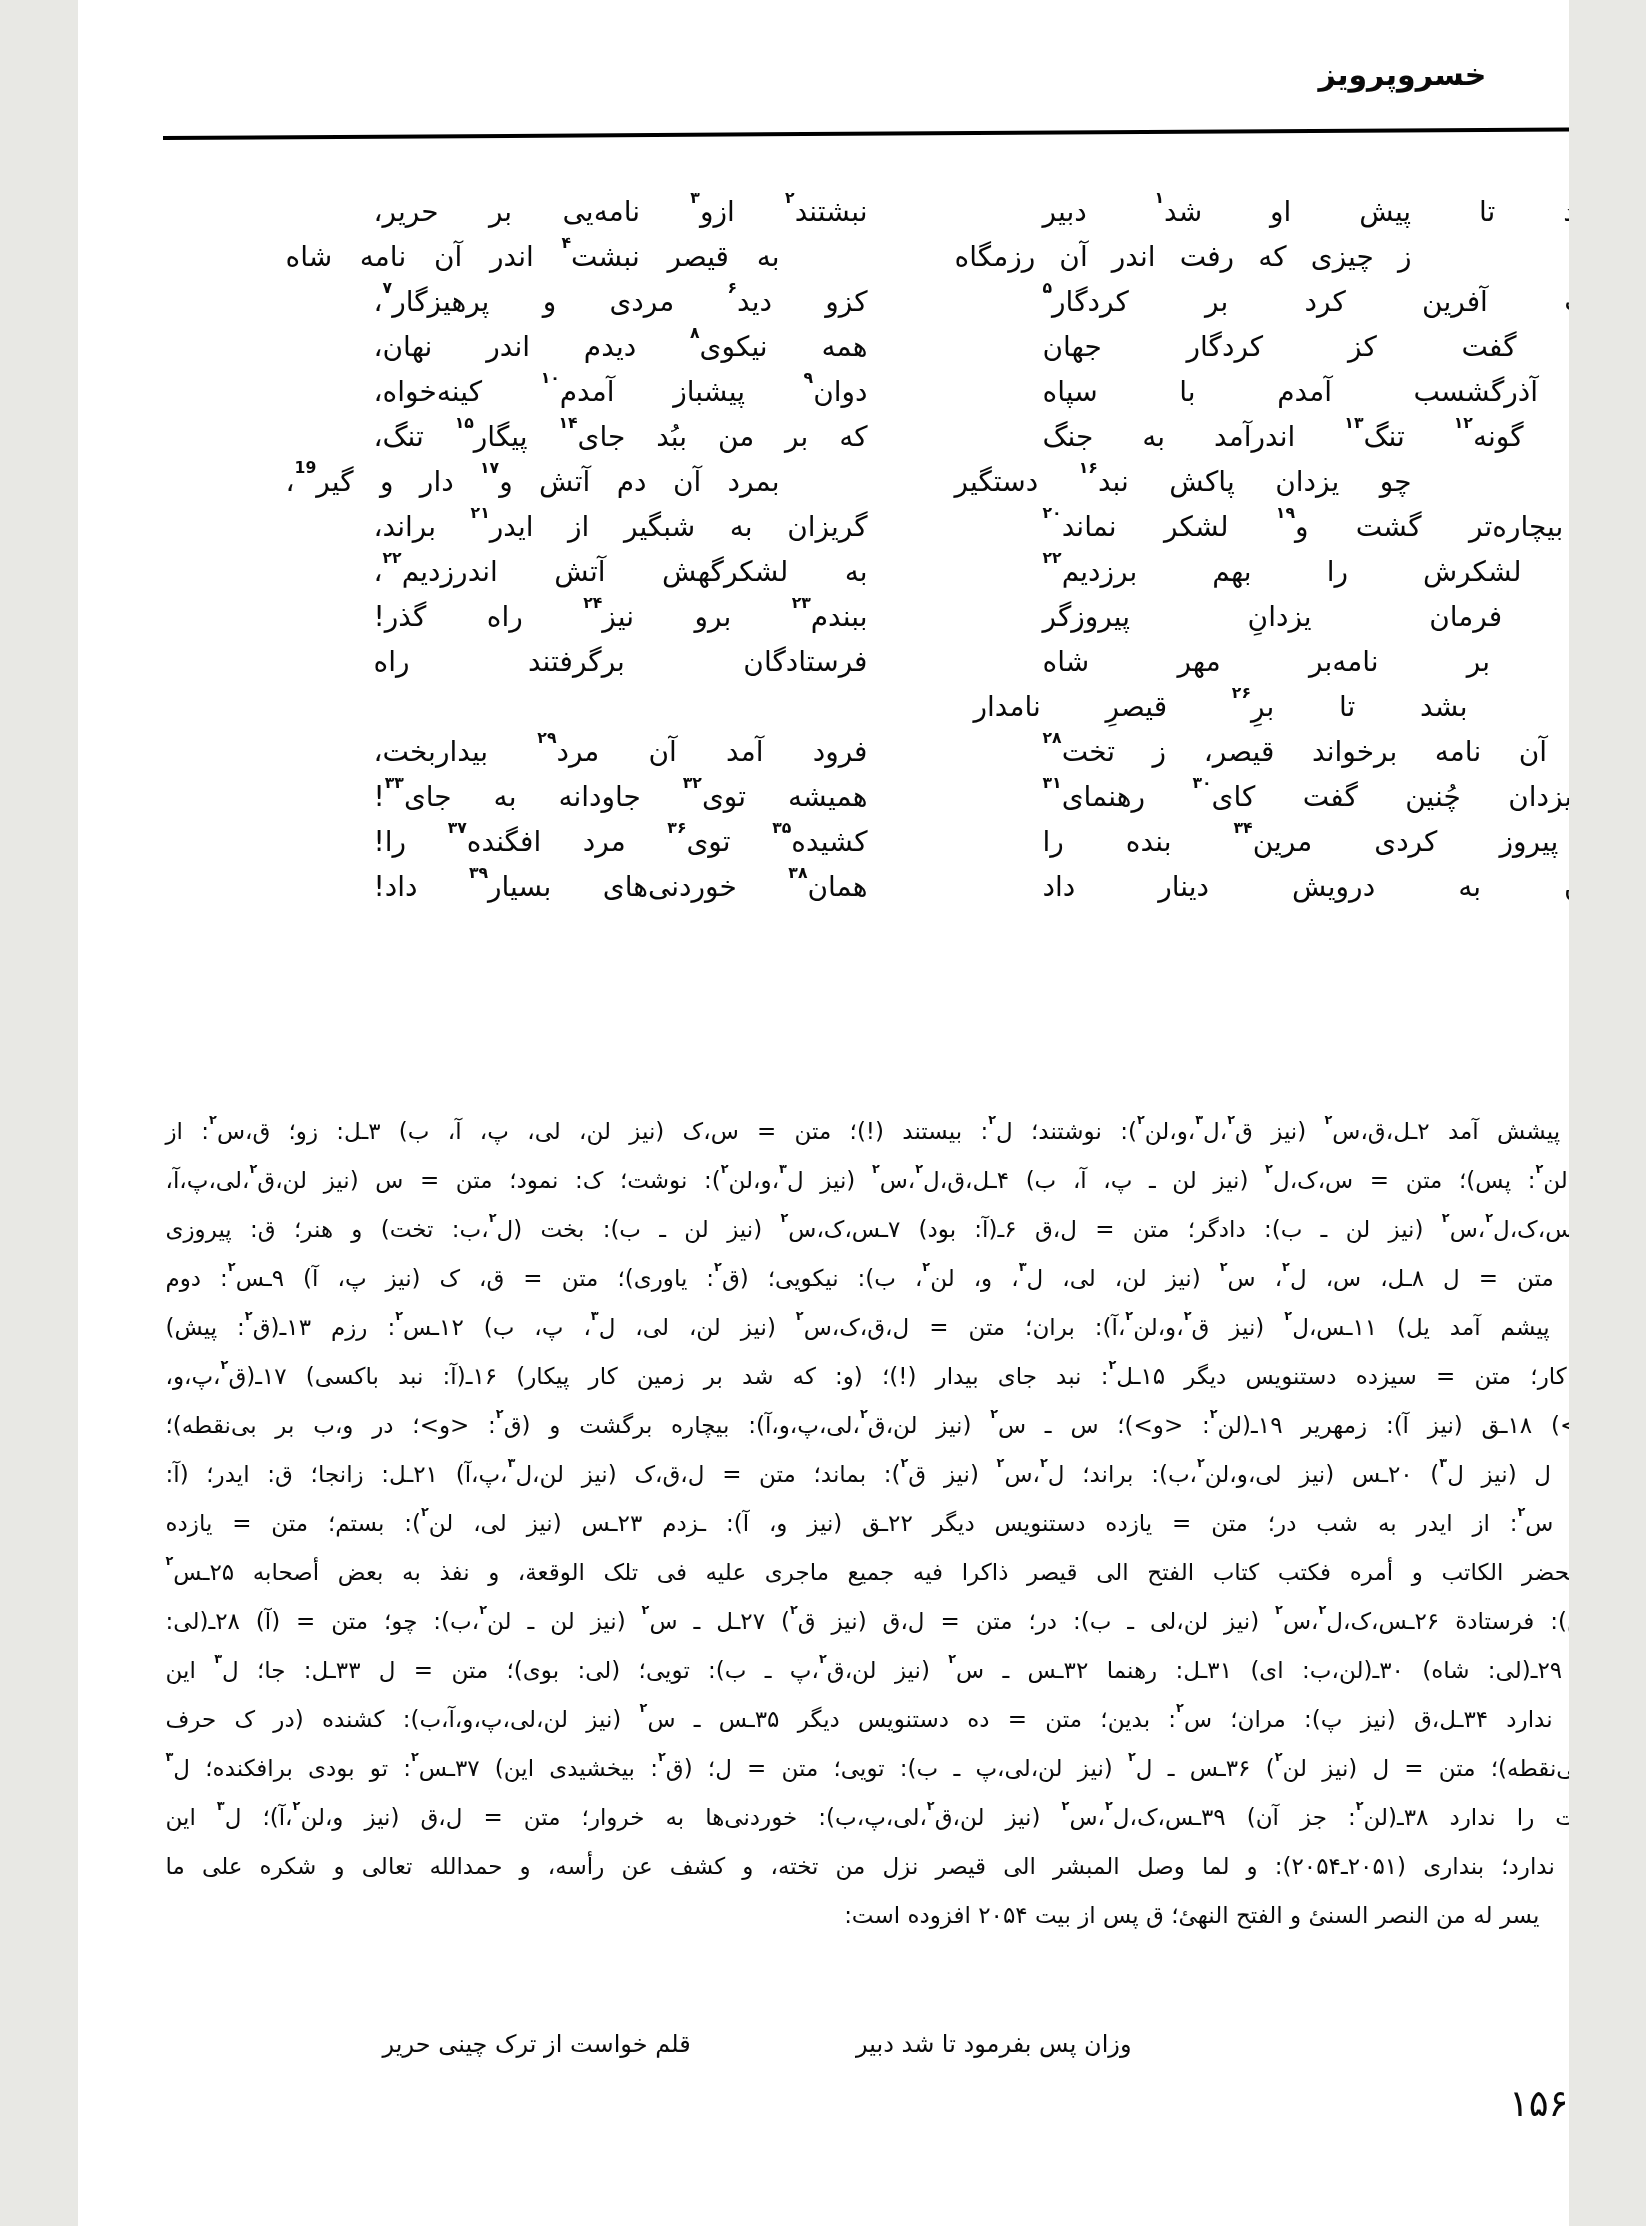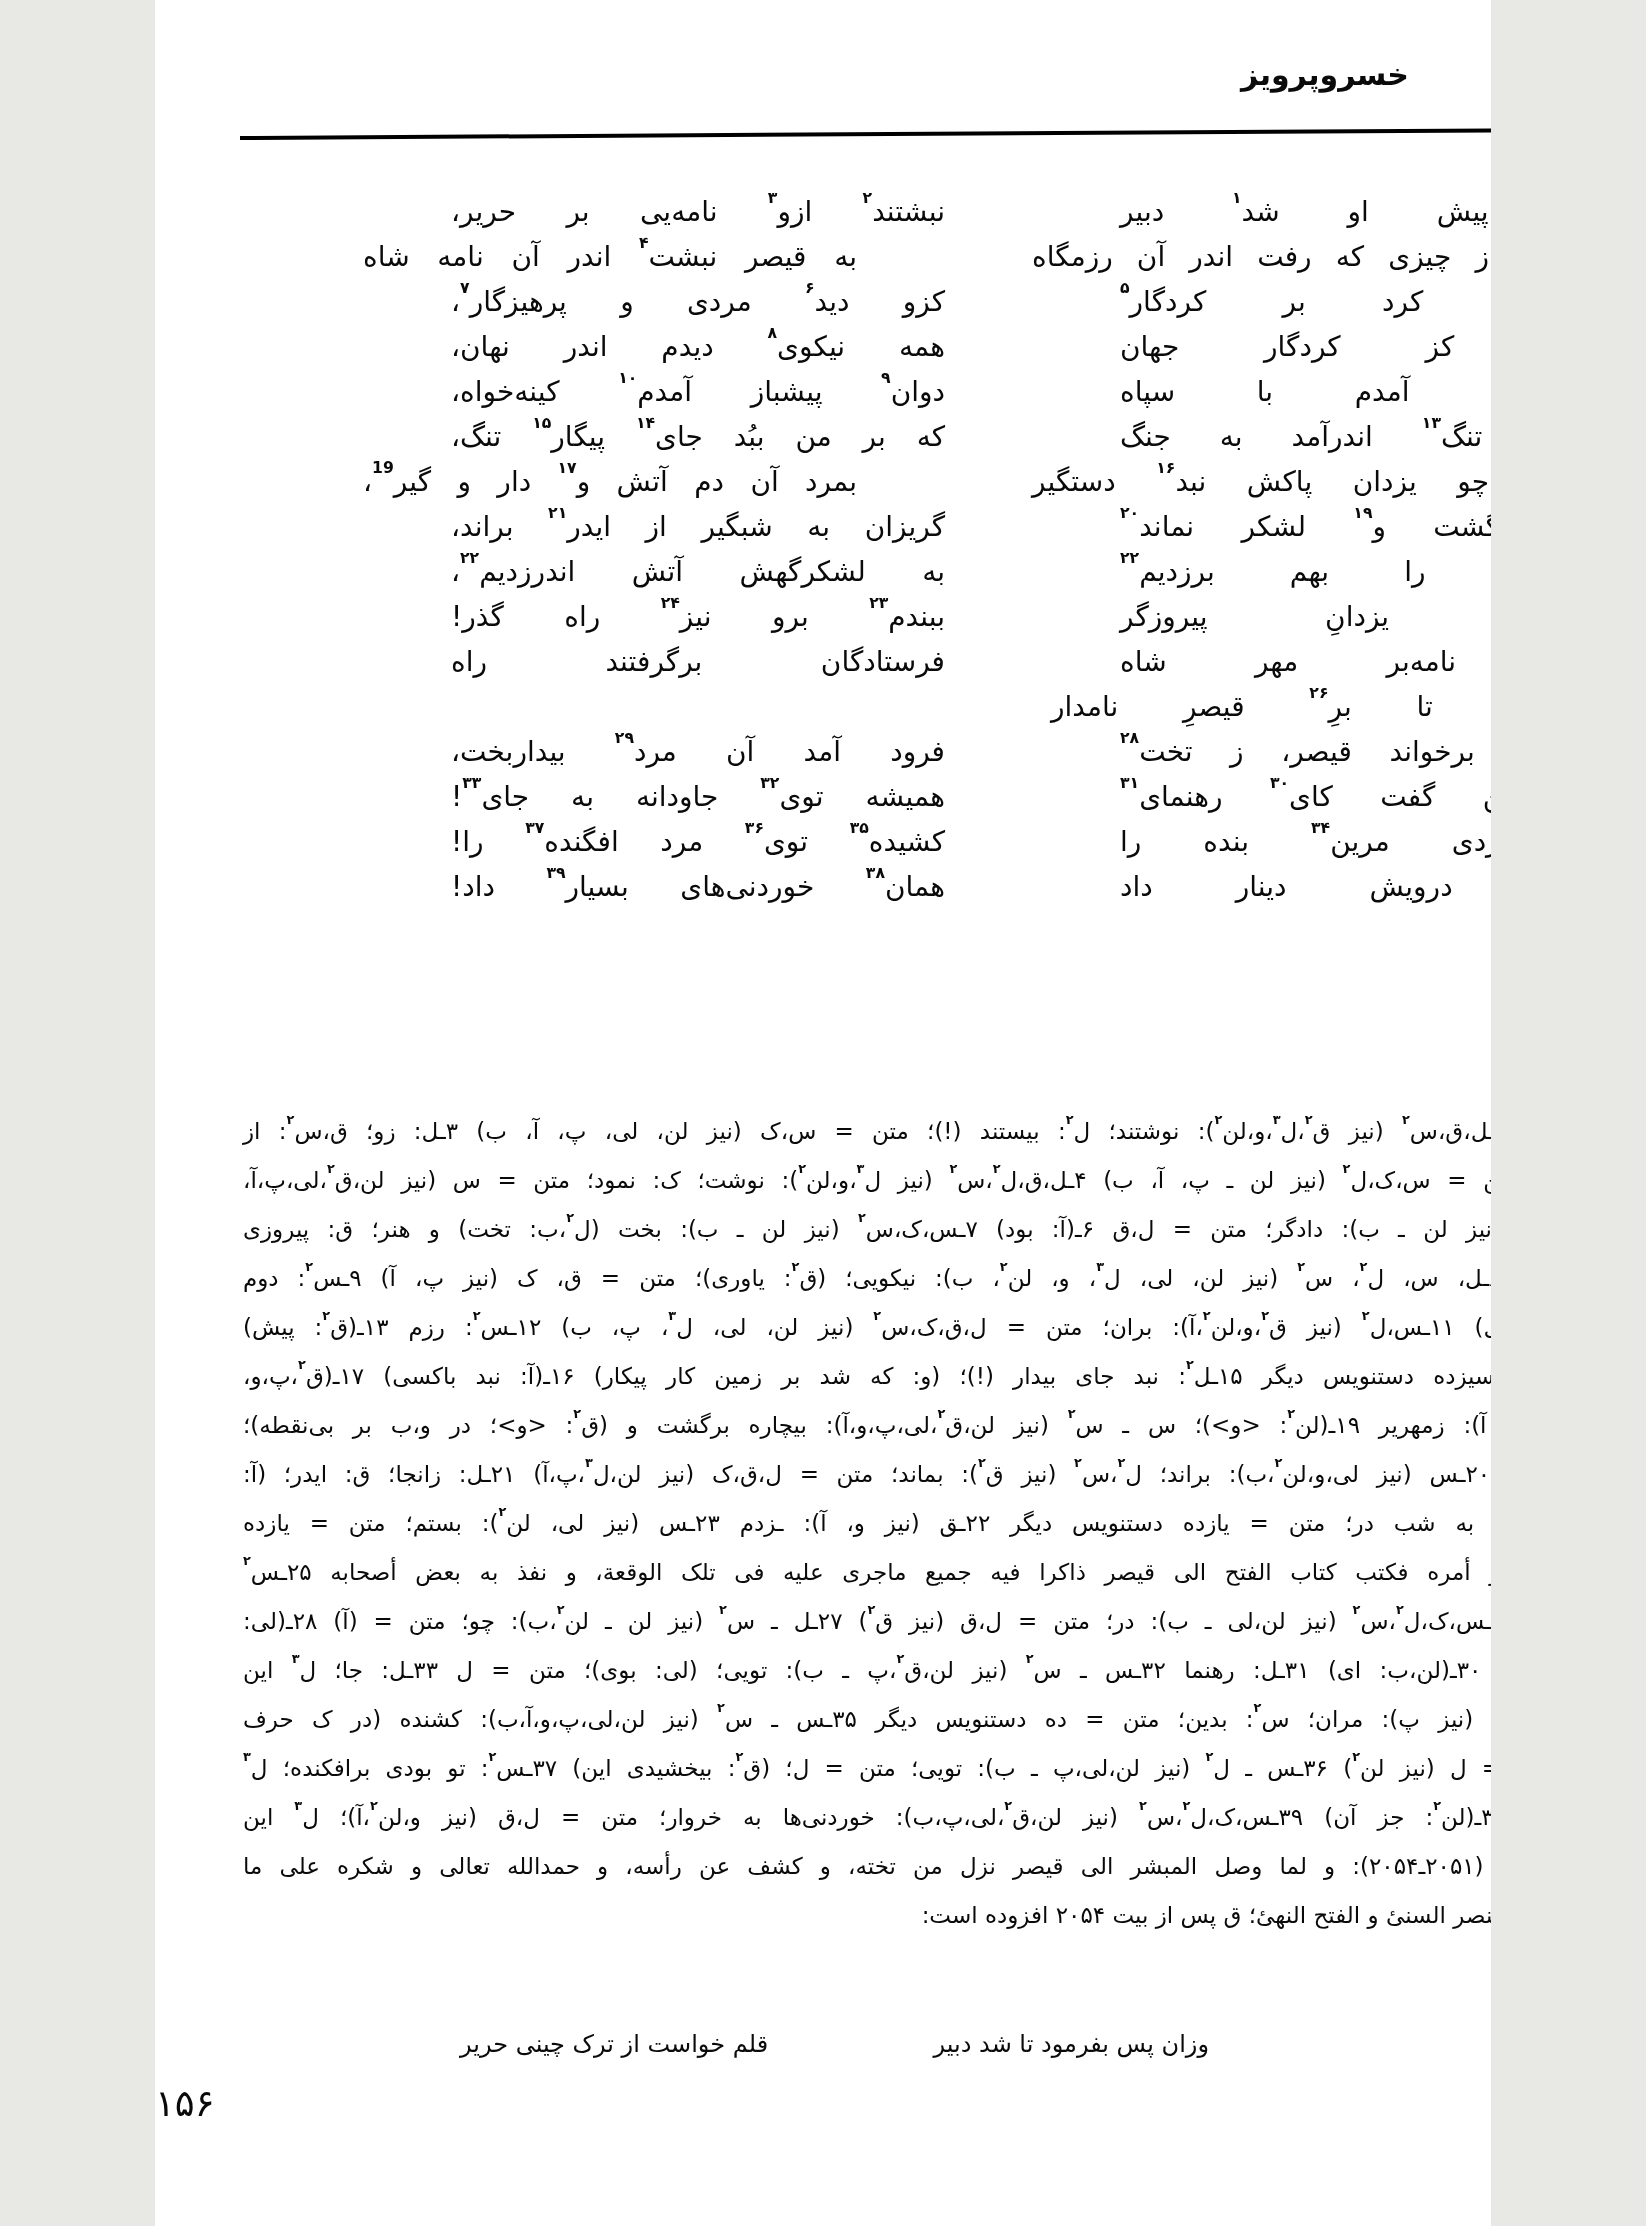--- a/index.html
+++ b/index.html
@@ -1,18 +1,18 @@
 <!DOCTYPE html>
 <html lang="fa" dir="rtl" style="font-size:14.8px"><head>
 <meta charset="utf-8">
 <style>
   html,body{margin:0;padding:0;background:#e8e8e4;}
   .page{
     position:relative;
-    width:1336px;height:2226px;
+    width:1491px;height:2226px;
     margin:0 auto;
     background:#ffffff;
     color:#0a0a0a;
     font-family:"DejaVu Sans",sans-serif;
     direction:rtl;
     overflow:hidden;
   }
   
   .running-head{
     position:absolute;top:57px;right:82px;
@@ -40,21 +40,21 @@
   
   .couplet{
     position:absolute;top:2029px;left:305px;width:749px;
     display:flex;direction:rtl;justify-content:space-between;
     font-size:24px;line-height:31px;
   }
   .couplet span{white-space:nowrap;}
   
   .page-number{
     position:absolute;top:2082px;left:0;width:100%;
-    text-align:left;font-size:37px;letter-spacing:1.8px;
+    text-align:right;font-size:37px;letter-spacing:1.8px;
   }
 </style>
 </head>
 <body>
 
 <div class="page">
 
   <div class="running-head">خسروپرویز</div>
   <div class="head-rule"></div>
 

